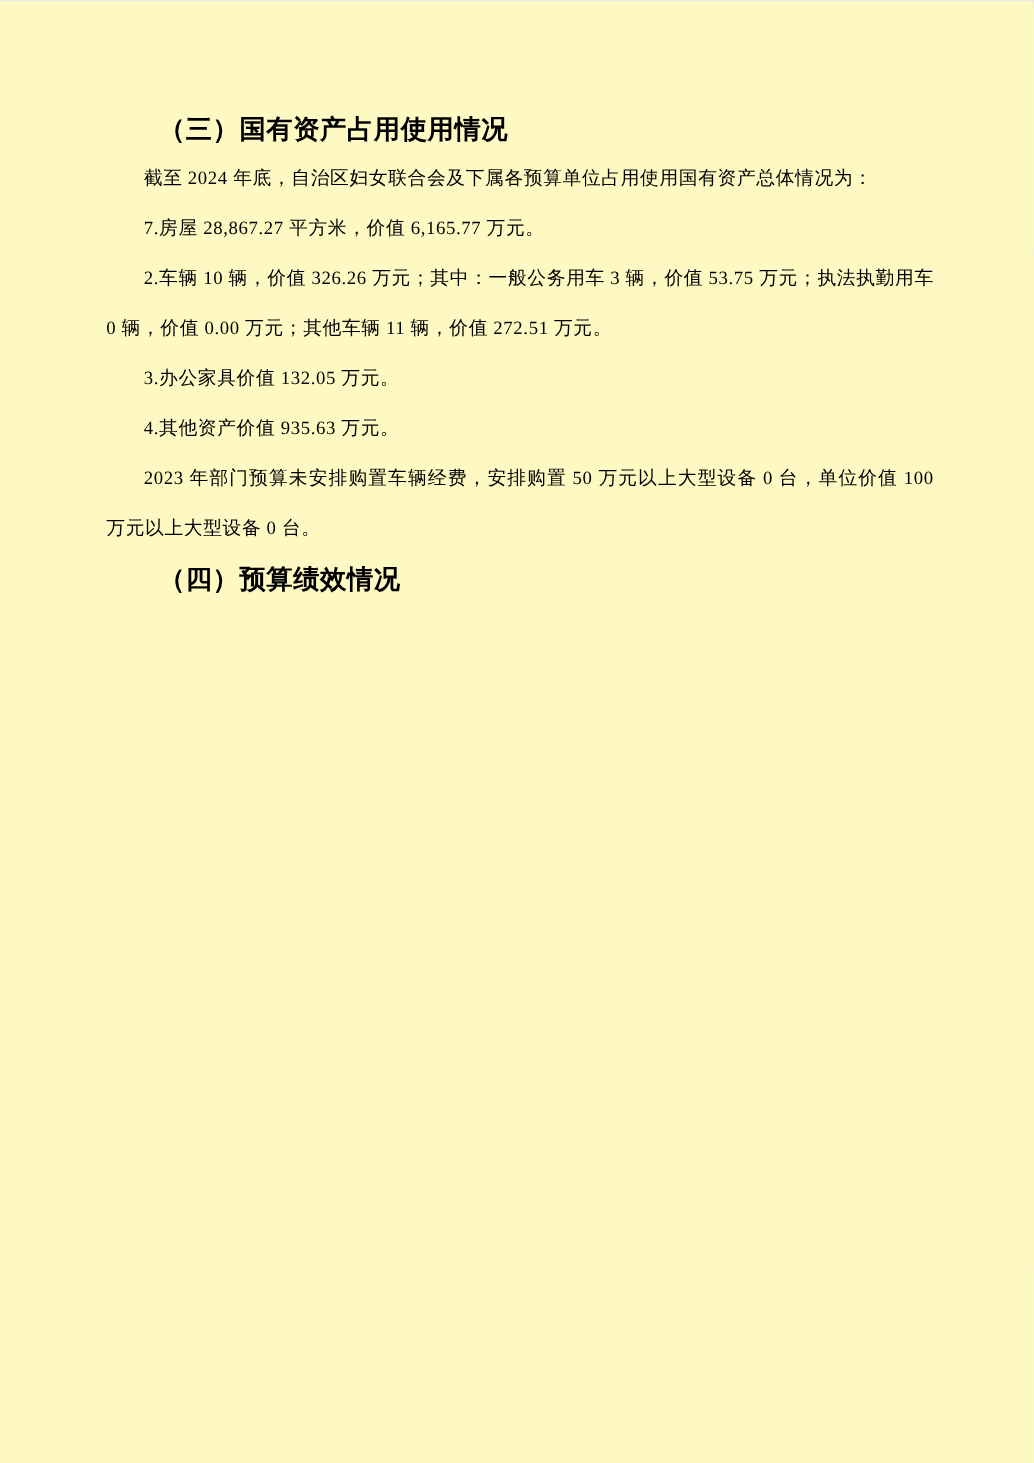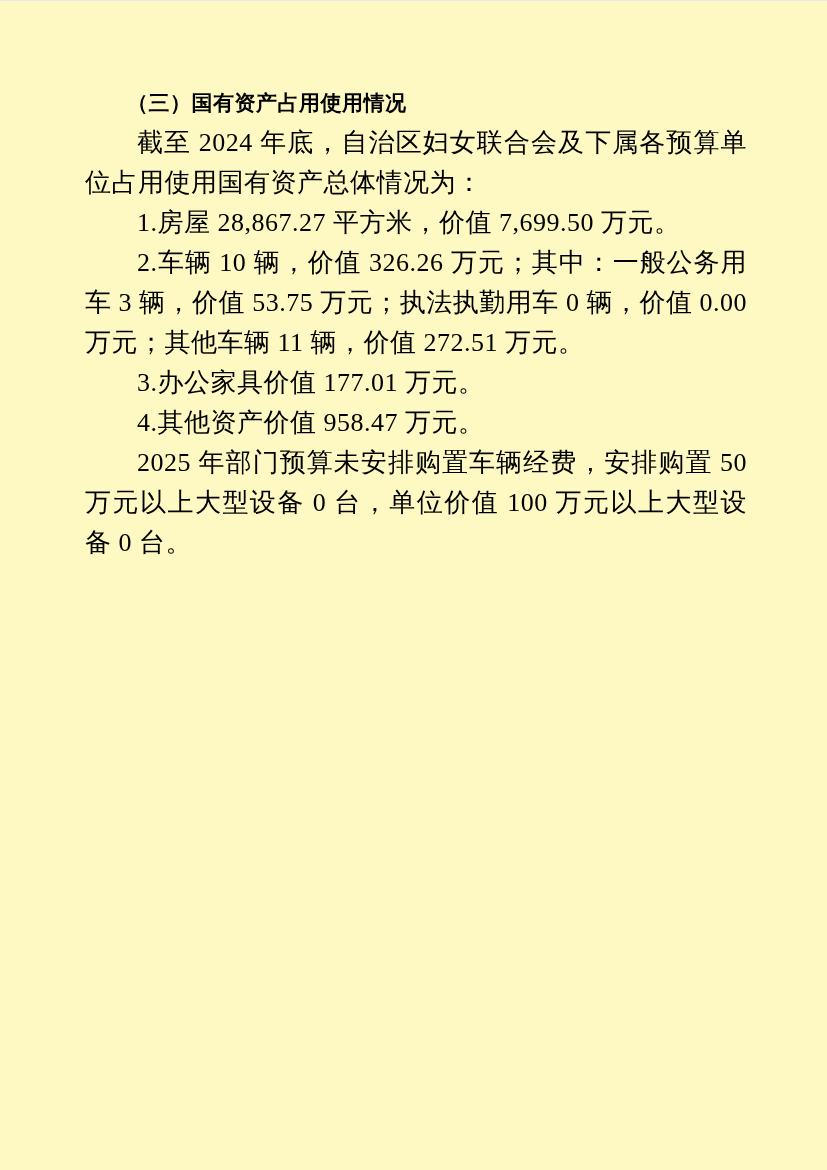--- a/index.html
+++ b/index.html
@@ -18,21 +18,21 @@
     overflow: hidden;
   }
   .content {
     position: absolute;
     top: 82px;
     left: 85px;
     width: 662px;
   }
   .para {
     margin: 0;
-    font-size: 26px;
+    font-size: 15px;
     line-height: 40px;
     text-align: justify;
     text-justify: inter-ideograph;
     text-indent: 2em;
     letter-spacing: 0.5px;
     word-break: break-all;
   }
   .heading {
     margin: 0;
     font-size: 21px;
@@ -55,28 +55,29 @@
 </head>
 <body>
 
 <div class="page">
   <div class="content">
 
     <h2 class="heading">（三）国有资产占用使用情况</h2>
 
     <p class="para">截至 2024 年底，自治区妇女联合会及下属各预算单位占用使用国有资产总体情况为：</p>
 
-    <p class="para">1.房屋 28,867.27 平方米，价值 7,699.50 万元。</p>
+    <p class="para">7.房屋 28,867.27 平方米，价值 6,165.77 万元。</p>
 
     <p class="para">2.车辆 10 辆，价值 326.26 万元；其中：一般公务用车 3 辆，价值 53.75 万元；执法执勤用车 0 辆，价值 0.00 万元；其他车辆 11 辆，价值 272.51 万元。</p>
 
-    <p class="para">3.办公家具价值 177.01 万元。</p>
+    <p class="para">3.办公家具价值 132.05 万元。</p>
 
-    <p class="para">4.其他资产价值 958.47 万元。</p>
+    <p class="para">4.其他资产价值 935.63 万元。</p>
 
 
-    <p class="para">2025 年部门预算未安排购置车辆经费，安排购置 50 万元以上大型设备 0 台，单位价值 100 万元以上大型设备 0 台。</p>
+    <p class="para">2023 年部门预算未安排购置车辆经费，安排购置 50 万元以上大型设备 0 台，单位价值 100 万元以上大型设备 0 台。</p>
 
+    <h2 class="heading">（四）预算绩效情况</h2>
 
 
   </div>
 
 </div>
 
 </body></html>

